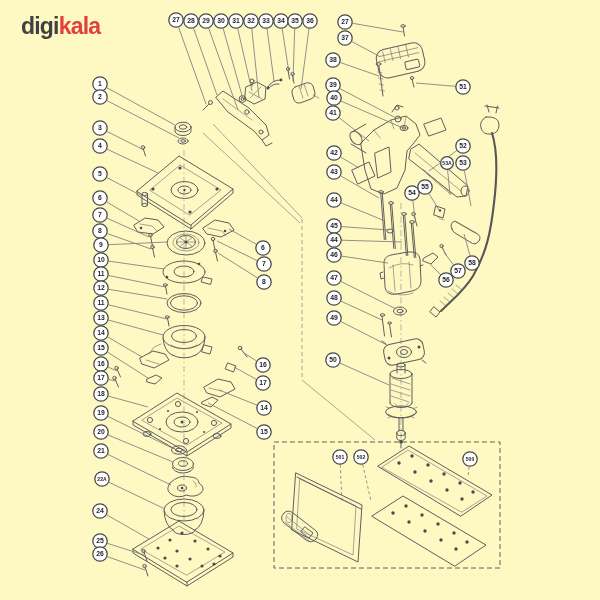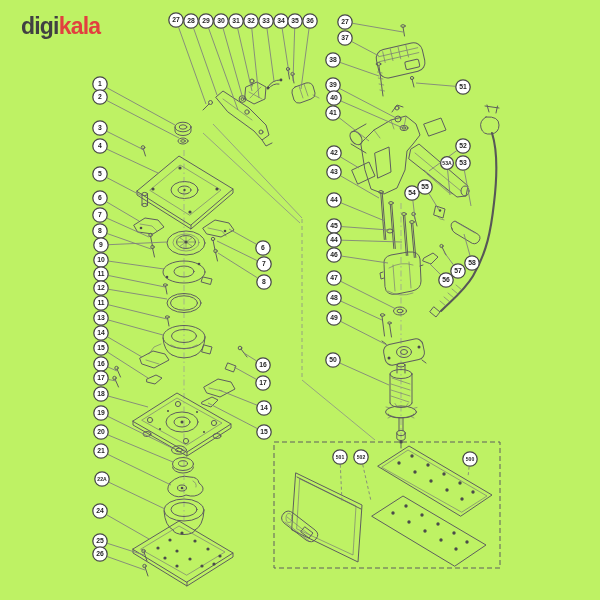--- a/index.html
+++ b/index.html
@@ -1,16 +1,16 @@
 <!DOCTYPE html>
 <html><head>
 <meta charset="utf-8">
 <style>
   html,body{margin:0;padding:0;background:#fff}
-  .stage{position:relative;width:600px;height:600px;background:#bef264;overflow:hidden;
+  .stage{position:relative;width:600px;height:600px;background:#fef9c3;overflow:hidden;
          font-family:"Liberation Sans",sans-serif}
   .logo{position:absolute;left:21px;top:15px;font:700 23px "Liberation Sans",sans-serif;
         letter-spacing:-0.8px;line-height:1}
   .logo span{display:inline}
   svg{position:absolute;left:0;top:0}
   .p{fill:none;stroke:#5e5e5e;stroke-width:1;stroke-linecap:round;stroke-linejoin:round}
   .h{fill:none;stroke:#757575;stroke-width:.65;stroke-linecap:round}
   .d{fill:#4b4b4b;stroke:none}
   .cable{fill:none;stroke:#575757;stroke-width:2.1;stroke-linecap:round}
   .dashaxis{fill:none;stroke:#9a9a9a;stroke-width:.7;stroke-dasharray:6 3 1.5 3}

